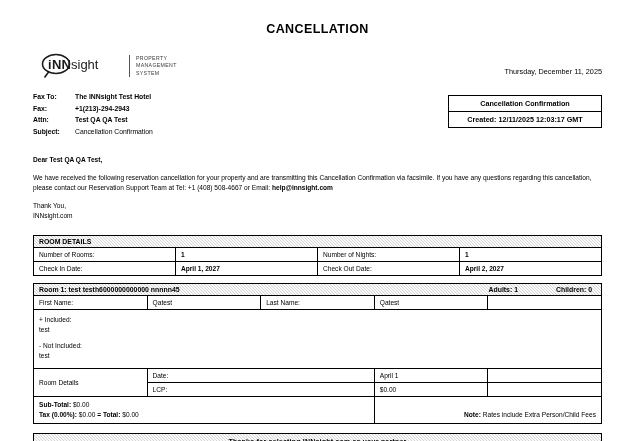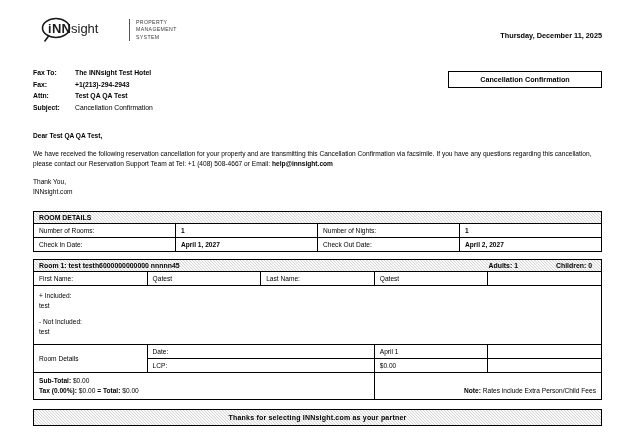--- a/index.html
+++ b/index.html
@@ -51,30 +51,30 @@
     border-left: 1px solid #555;
     padding-left: 6px;
     font-size: 5.2px;
     line-height: 7.2px;
     letter-spacing: 0.35px;
     color: #3a3a3a;
     text-transform: uppercase;
   }
   .doc-date {
     font-size: 7.3px;
-    font-weight: bold;
+    font-weight: normal;
     padding-top: 14px;
     white-space: nowrap;
   }
   
   .meta-row {
     display: flex;
     justify-content: space-between;
     align-items: flex-start;
-    margin-top: 24px;
+    margin-top: 12px;
   }
   .fax-block {
     font-size: 6.8px;
     line-height: 11.6px;
   }
   .fax-line {
     display: flex;
   }
   .fax-label {
     font-weight: bold;
@@ -186,20 +186,21 @@
     font-weight: bold;
     padding: 4px 0;
     letter-spacing: 0.2px;
   }
 </style>
 </head>
 <body>
 
 <div class="page">
 
+  <div class="doc-title">CANCELLATION</div>
 
   <div class="header-band">
     <div class="logo-wrap">
       <div class="logo-mark">
         <svg width="82" height="26" viewBox="0 0 82 26" xmlns="http://www.w3.org/2000/svg">
           <ellipse cx="15" cy="11" rx="13.5" ry="9.5" fill="none" stroke="#1a1a1a" stroke-width="1.6"></ellipse>
           <line x1="8" y1="18.5" x2="3.5" y2="24.5" stroke="#1a1a1a" stroke-width="1.6"></line>
           <text x="7" y="15.5" font-family="Liberation Sans, sans-serif" font-size="12.5" font-weight="bold" fill="#1a1a1a">i</text>
           <text x="11" y="15.5" font-family="Liberation Sans, sans-serif" font-size="13" font-weight="bold" fill="#1a1a1a">NN</text>
           <text x="30" y="15.5" font-family="Liberation Sans, sans-serif" font-size="13" fill="#1a1a1a">sight</text>
@@ -229,20 +230,24 @@
         <span class="fax-value">Test QA QA Test</span>
       </div>
       <div class="fax-line">
         <span class="fax-label">Subject:</span>
         <span class="fax-value normal">Cancellation Confirmation</span>
       </div>
     </div>
 
     <div class="conf-box">
       <div class="cell">Cancellation Confirmation</div>
+      <div class="cell conf-created">
+        <span class="lbl">Created:</span>
+        <span>12/11/2025 12:03:17 GMT</span>
+      </div>
     </div>
   </div>
 
   <div class="letter">
     <p><b>Dear Test QA QA Test,</b></p>
     <div class="spacer"></div>
     <p><span>We have received the following reservation cancellation for your property and are transmitting this Cancellation Confirmation via facsimile. If you have any questions regarding this cancellation, please contact our Reservation Support Team at Tel: +1 (408) 508-4667 or Email:</span> <b>help@innsight.com</b></p>
     <div class="spacer"></div>
     <p>Thank You,</p>
     <p>INNsight.com</p>

